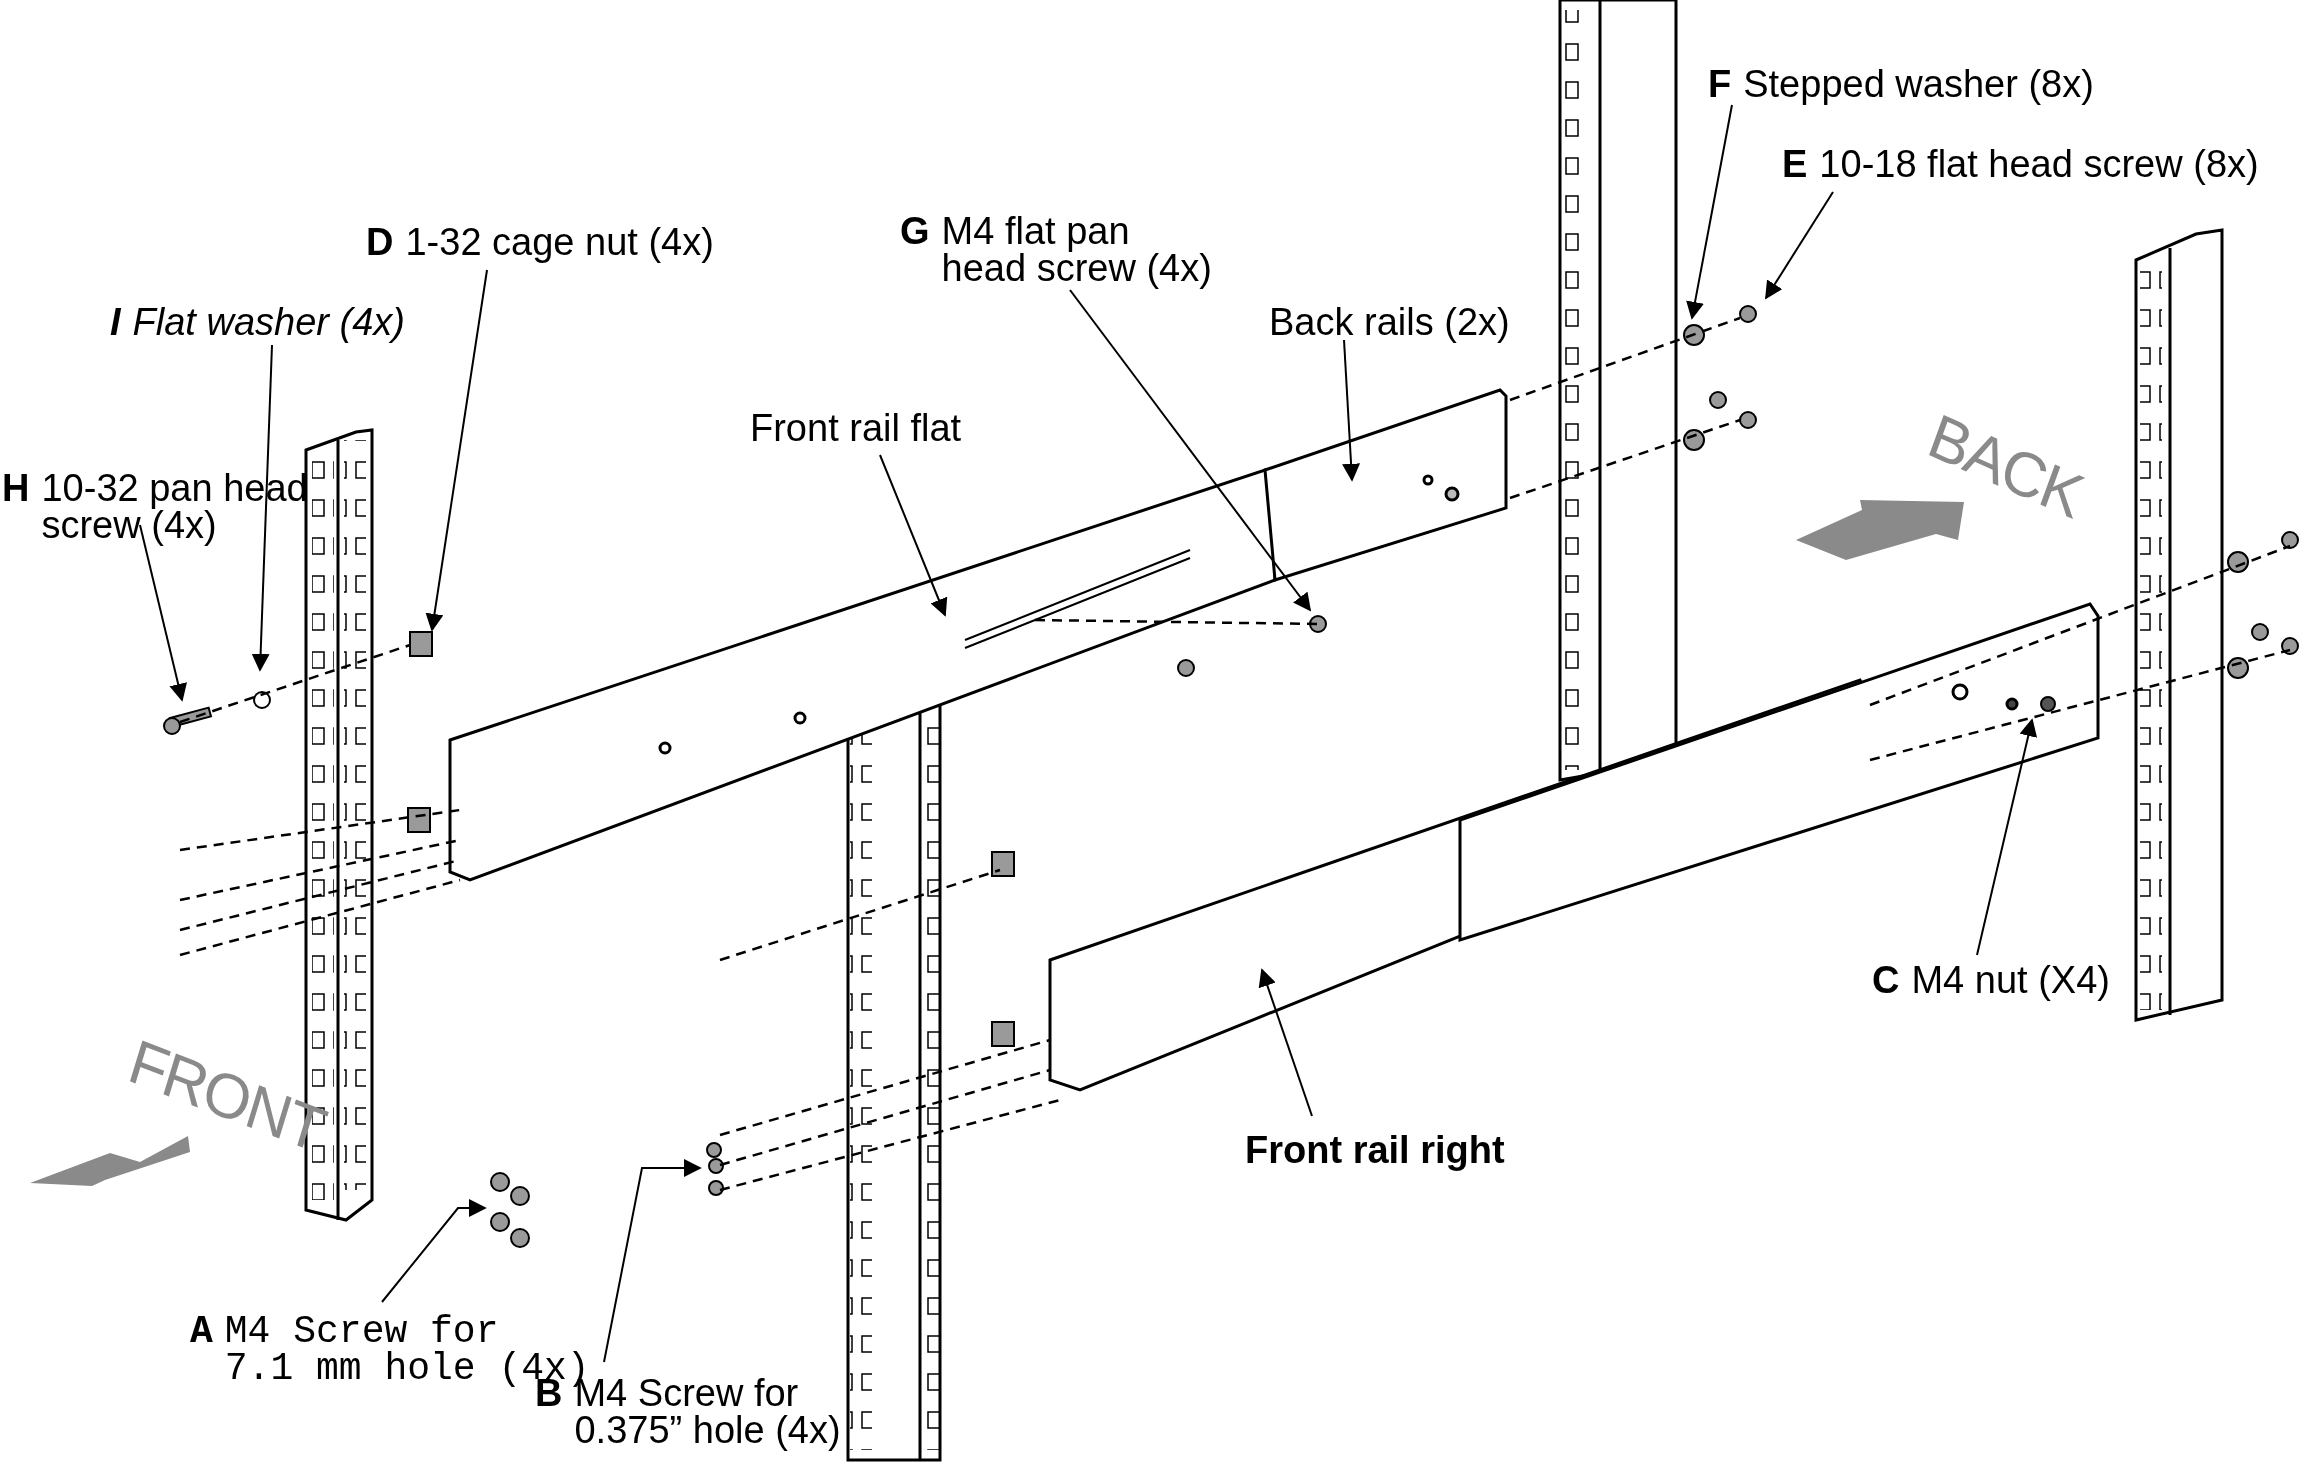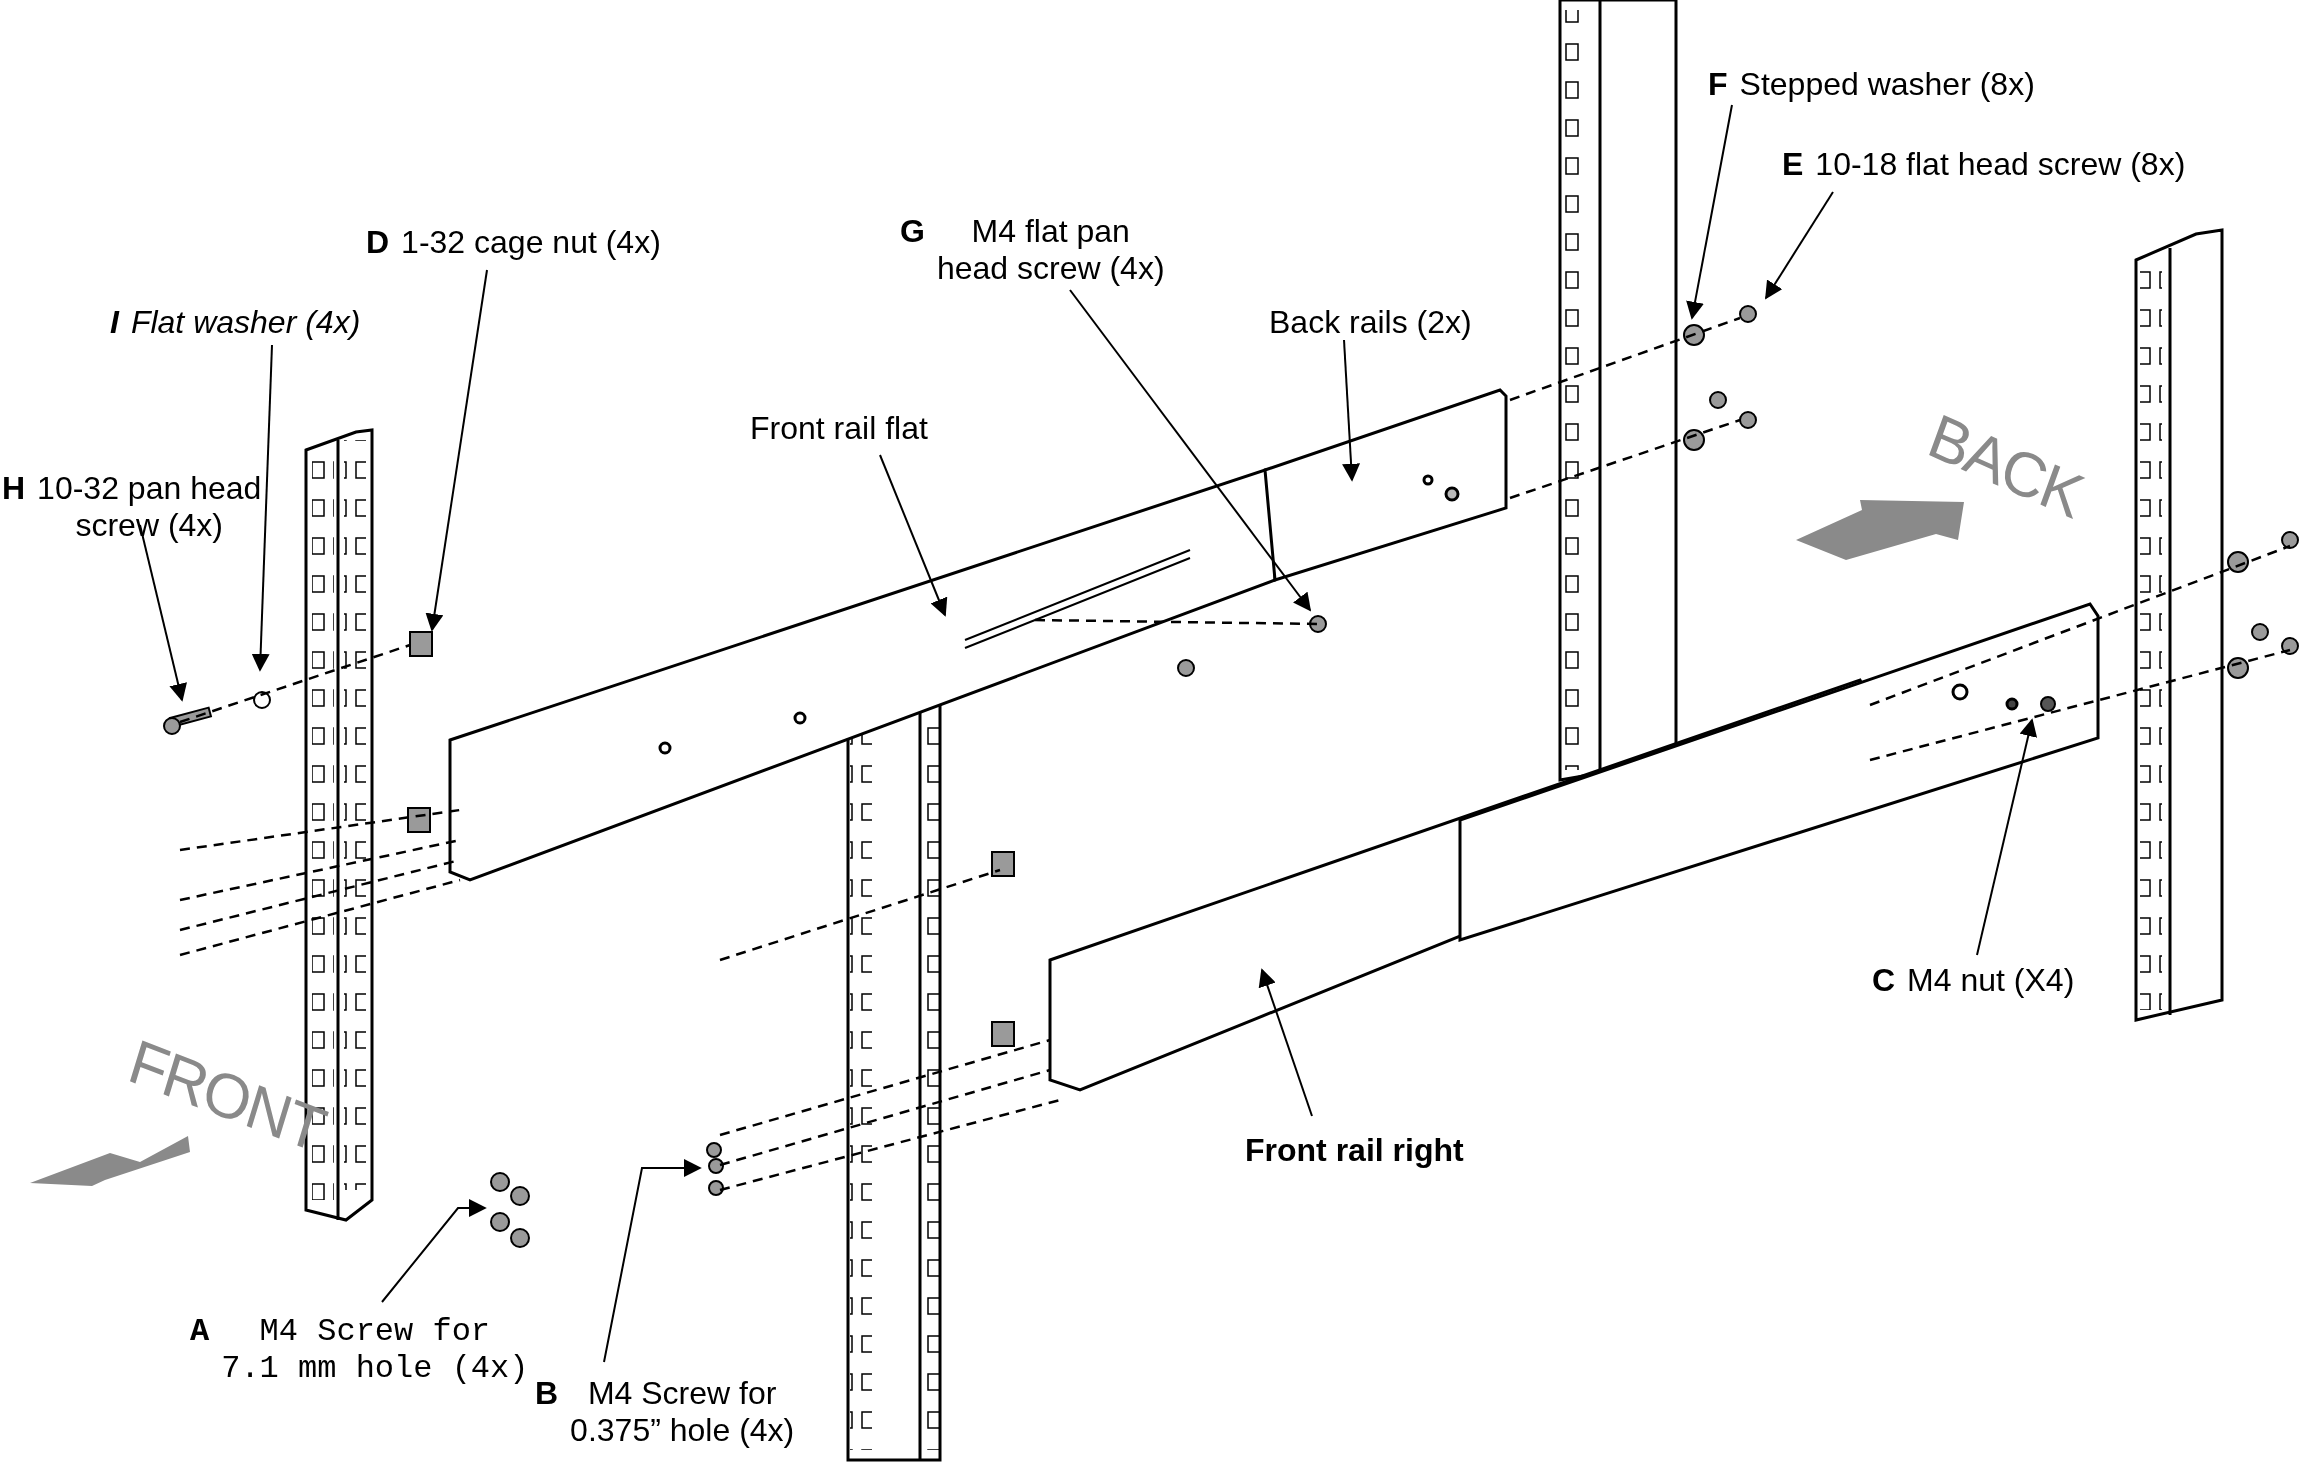--- a/index.html
+++ b/index.html
@@ -1,19 +1,19 @@
 <!DOCTYPE html>
 <html><head>
 <meta charset="utf-8">
 <style>
   html, body { margin:0; padding:0; background:#ffffff; }
   body { width:2304px; height:1466px; position:relative; overflow:hidden;
          font-family:"Liberation Sans", sans-serif; color:#000; }
   #diagram { position:absolute; left:0; top:0; }
-  .lbl { position:absolute; font-size:32px; line-height:37px; white-space:nowrap;text-align:center; }
+  .lbl { position:absolute; font-size:38px; line-height:37px; white-space:nowrap; }
   .lbl .key { font-weight:bold; margin-right:12px; }
   .lbl .txt { display:inline-block; vertical-align:top; white-space:pre-line; }
   .dir { position:absolute; font-size:62px; color:#8a8a8a; letter-spacing:-2px; }
   #front-text { left:125px; top:1060px; transform:rotate(17deg) skewY(4deg); }
   #back-text { left:1925px; top:430px; transform:rotate(20deg) skewY(4deg); }
 </style>
 </head>
 <body>
 
 <svg id="diagram" width="2304" height="1466" viewBox="0 0 2304 1466">

